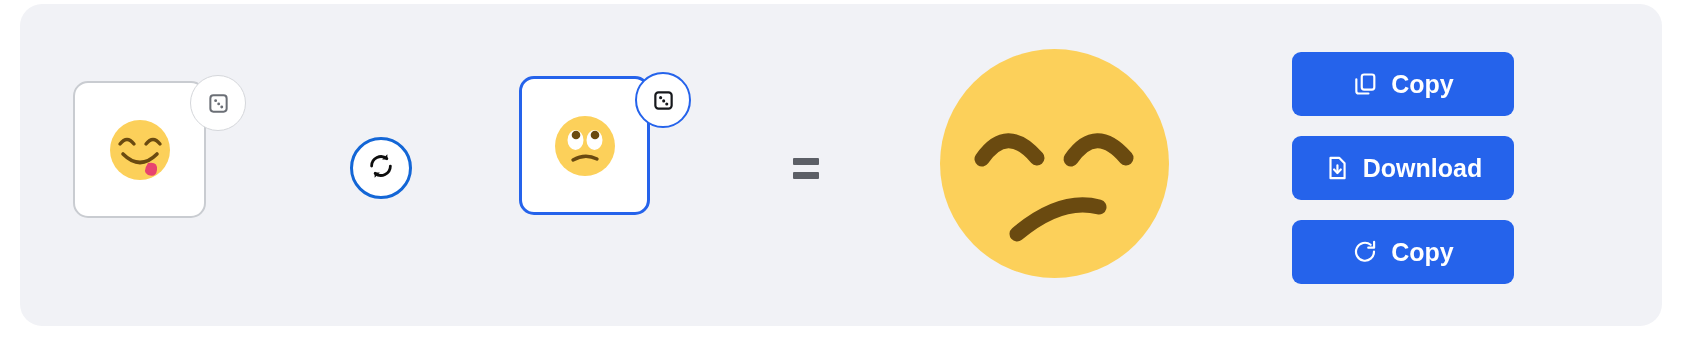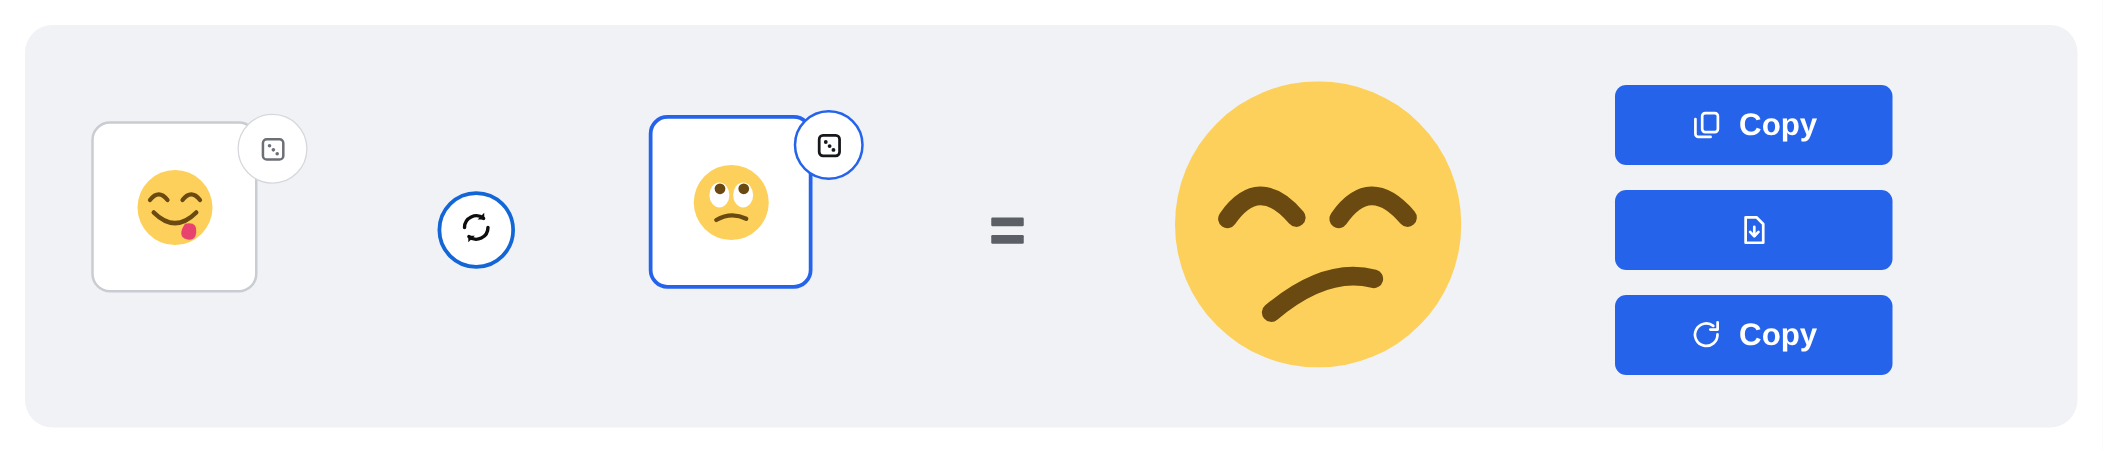--- a/index.html
+++ b/index.html
@@ -11,21 +11,21 @@
     width: 1682px;
     height: 360px;
     font-family: "Liberation Sans", sans-serif;
     overflow: hidden;
   }
 
   
   .panel {
     position: absolute;
     left: 20px;
-    top: 20px;
+    top: 4px;
     width: 1642px;
     height: 322px;
     background: #f1f2f6;
     border-radius: 22px;
     box-sizing: border-box;
   }
 
   
   .emoji-card {
     position: absolute;
@@ -246,20 +246,21 @@
     </button>
 
     <button class="action-btn">
       <span class="btn-icon">
         <svg viewBox="0 0 24 24" width="26" height="26" aria-hidden="true">
           <path d="M6 2.6 h8 l5 5 v13.8 H6 z" fill="none" stroke="#ffffff" stroke-width="2" stroke-linejoin="round"></path>
           <path d="M12.4 9.6 v6.6" fill="none" stroke="#ffffff" stroke-width="2" stroke-linecap="round"></path>
           <path d="M9.3 13.4 L12.4 16.6 L15.5 13.4" fill="none" stroke="#ffffff" stroke-width="2" stroke-linecap="round" stroke-linejoin="round"></path>
         </svg>
       </span>
+      <span class="btn-label">Download</span>
     </button>
 
     <button class="action-btn">
       <span class="btn-icon">
         <svg viewBox="0 0 24 24" width="26" height="26" aria-hidden="true">
           <path d="M20.3 11.6 a8.3 8.3 0 1 1 -3.1 -6.3" fill="none" stroke="#ffffff" stroke-width="2" stroke-linecap="round"></path>
           <path d="M20.4 2.6 v5.4 h-5.4" fill="none" stroke="#ffffff" stroke-width="2" stroke-linecap="round" stroke-linejoin="round"></path>
         </svg>
       </span>
       <span class="btn-label">Copy</span>

